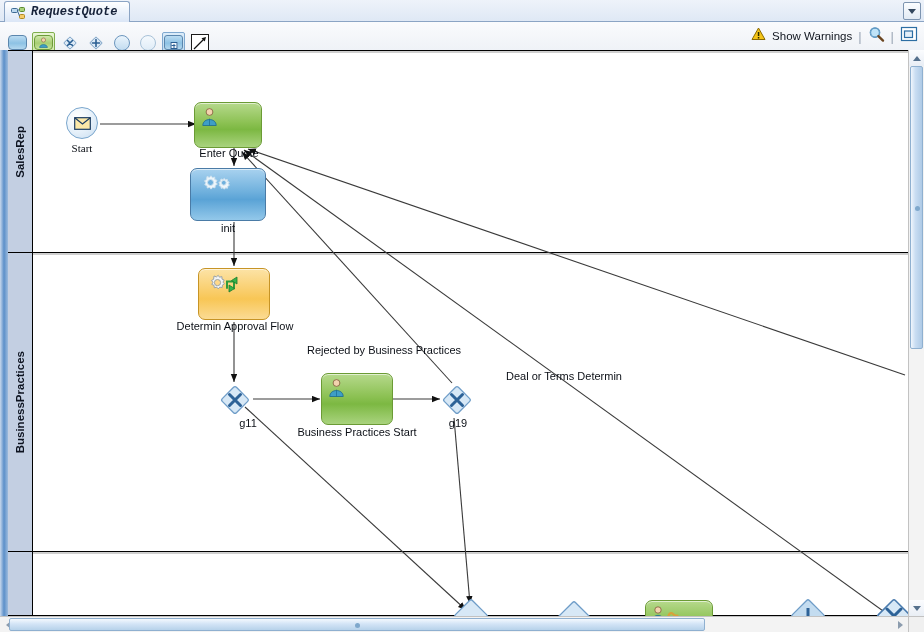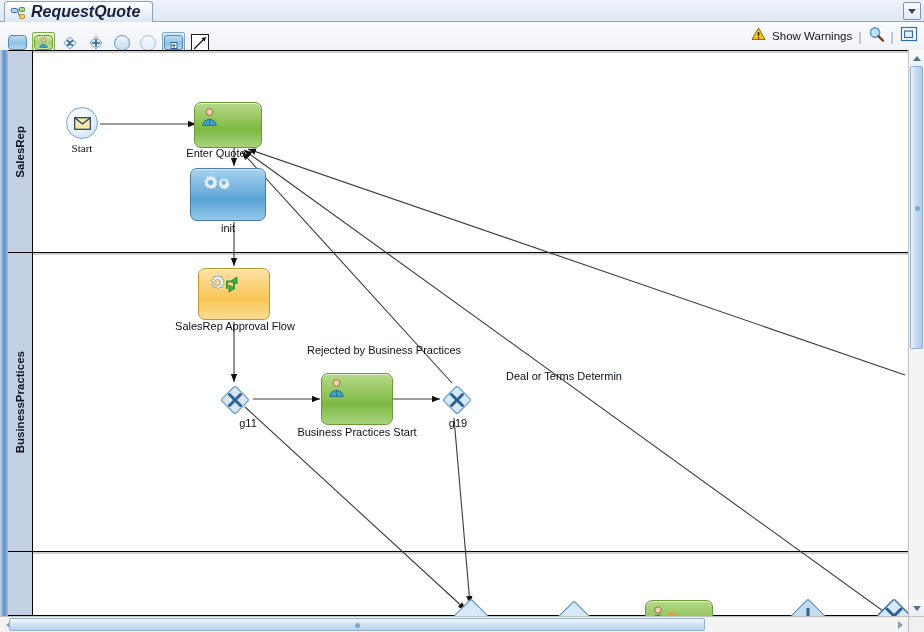--- a/index.html
+++ b/index.html
@@ -24,22 +24,23 @@
   }
   .tab {
     position: absolute; left: 4px; top: 1px; height: 21px;
     padding: 0 12px 0 6px;
     background: linear-gradient(to bottom, #ffffff 0%, #e8f0fb 60%, #dbe6f6 100%);
     border: 1px solid #8ba4c4; border-bottom: none;
     border-radius: 3px 3px 0 0;
     display: flex; align-items: center; gap: 5px;
   }
   .tab-label {
-    font-size: 16px; font-weight: bold; font-style: italic; color: #16223a;
+    font-size: 12px; font-weight: bold; font-style: italic; color: #16223a;
     white-space: nowrap;
+    font-family: Liberation Mono, monospace;
   }
   .tab-icon { width: 15px; height: 13px; position: relative; flex: 0 0 auto; }
   .tabbar-right {
     position: absolute; right: 3px; top: 2px; width: 18px; height: 18px;
     border: 1px solid #7d94b0; border-radius: 2px;
     background: linear-gradient(to bottom,#fbfdff 0%,#e2eaf4 100%);
     display: flex; align-items: center; justify-content: center;
   }
   .tabbar-right .chev {
     width: 0; height: 0; border-left: 4px solid transparent;
@@ -404,21 +405,21 @@
         <div class="task user">
           <span class="ticon">
             <svg width="19" height="19" viewBox="0 0 19 19">
               <circle cx="9.5" cy="5" r="3.4" fill="#f2d3ae" stroke="#7d5836" stroke-width="0.8"></circle>
               <path d="M2.8 18.5 C2.8 10.5 16.2 10.5 16.2 18.5 Z" fill="#3e9ec6" stroke="#1b6a90" stroke-width="0.8"></path>
               <path d="M9.5 11.6 L9.5 18.5" stroke="#1b6a90" stroke-width="0.7"></path>
             </svg>
           </span>
         </div>
       </div>
-      <div class="nlabel" style="left:164px;top:97px;width:104px;">Enter Quote</div>
+      <div class="nlabel" style="left:177px;top:97px;width:104px;">Enter Quote</div>
 
       <div class="node" style="left:190px;top:118px;">
         <div class="task service" style="width:76px;height:53px;">
           <span class="ticon">
             <svg width="36" height="22" viewBox="0 0 36 22">
               <g fill="#eef6fb" stroke="#cfe2ef" stroke-width="1">
                 <path d="M11 3.5 l2.3 .9 1.8-1.6 1.3 1.9 2.3-.6 .1 2.4 2.2 .9-1.2 2 1.5 1.8-2.1 1.2-.2 2.4-2.3-.5-1.6 1.8-1.5-1.8-2.3 .7-.3-2.4-2.2-.8 1.1-2.1-1.4-1.9 2.1-1.1z"></path>
                 <circle cx="14.5" cy="9.5" r="3" fill="#6fb0dd" stroke="#cfe2ef"></circle>
               </g>
               <g fill="#eef6fb" stroke="#cfe2ef" stroke-width="1">
@@ -442,21 +443,21 @@
               <g stroke="#2e9c3c" stroke-width="2" fill="none" stroke-linecap="round">
                 <path d="M23 15 L23 8.5 L30 8.5"></path>
                 <path d="M30 15.5 L30 9"></path>
               </g>
               <path d="M33 4 L27.5 7.5 L33 11 Z" fill="#35b54a" stroke="#1d7a2c" stroke-width="0.8"></path>
               <path d="M25 19 L30.5 15.5 L25 12 Z" fill="#35b54a" stroke="#1d7a2c" stroke-width="0.8"></path>
             </svg>
           </span>
         </div>
       </div>
-      <div class="nlabel" style="left:160px;top:270px;width:150px;">SalesRep Approval Flow</div>
+      <div class="nlabel" style="left:160px;top:270px;width:150px;">Determin Approval Flow</div>
 
       <div class="node" style="left:219px;top:334px;width:32px;height:32px;">
         <div style="position:relative;width:32px;height:32px;">
           <svg width="32" height="32" viewBox="0 0 32 32">
             <rect x="6" y="6" width="20" height="20" rx="2" transform="rotate(45 16 16)" fill="#d7e8f6" stroke="#6f9dc8" stroke-width="1.3"></rect>
             <path d="M10.5 10.5 L21.5 21.5 M21.5 10.5 L10.5 21.5" stroke="#2d6297" stroke-width="3" stroke-linecap="round"></path>
           </svg>
         </div>
       </div>
       <div class="nlabel" style="left:224px;top:367px;width:48px;">g11</div>

